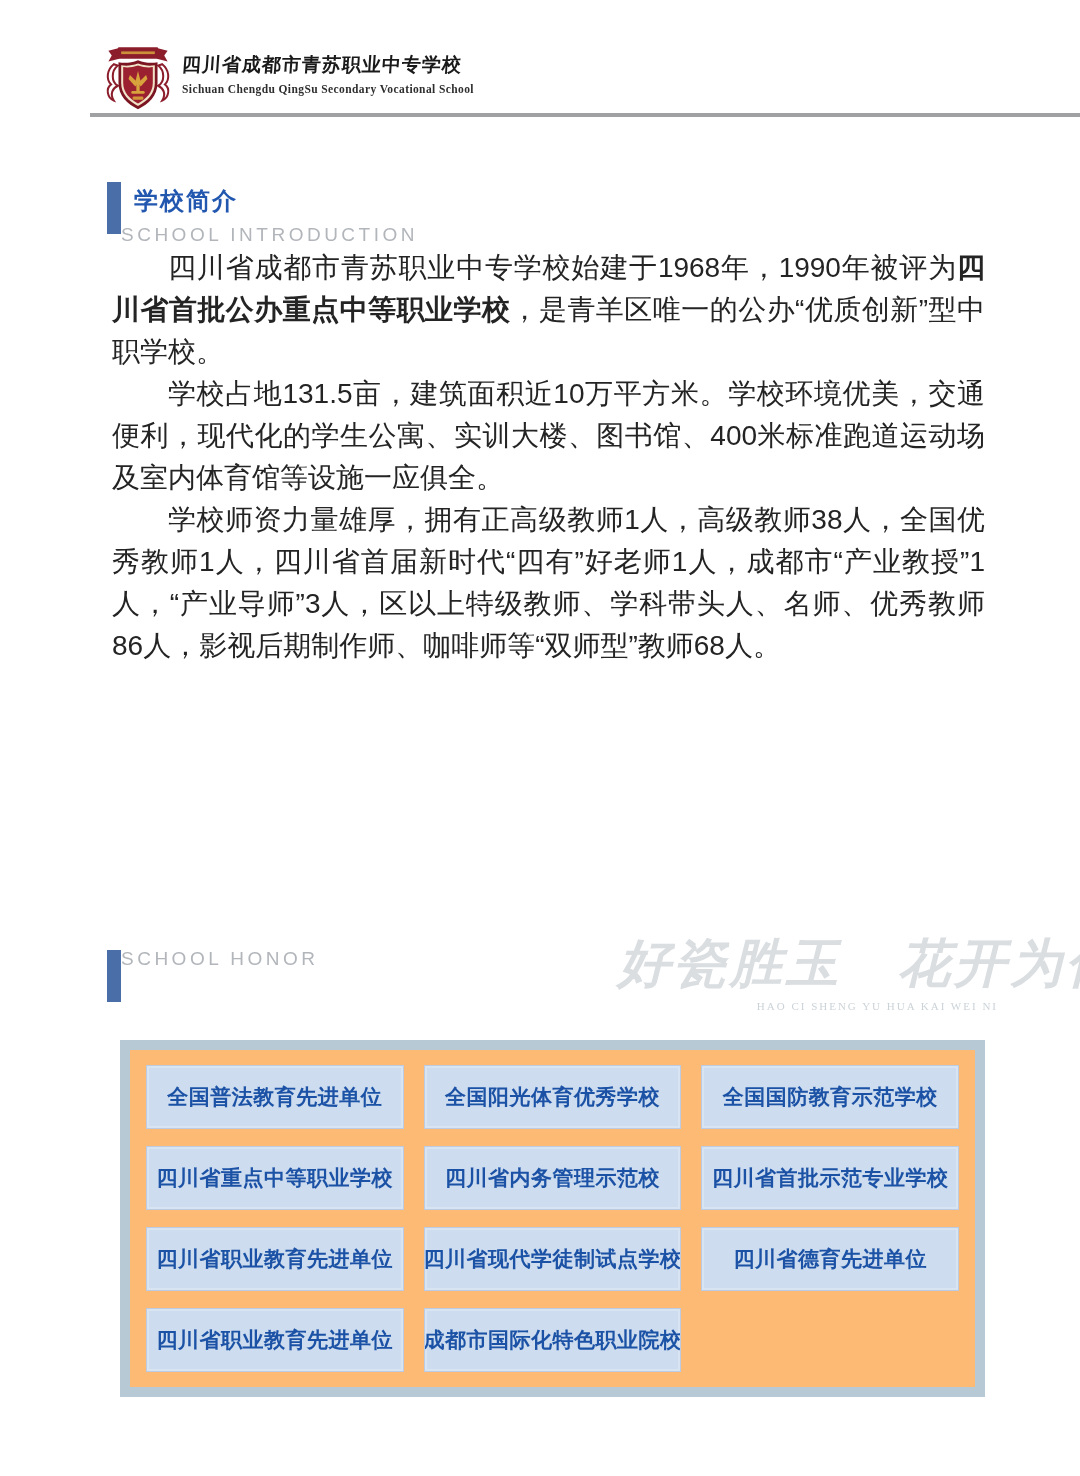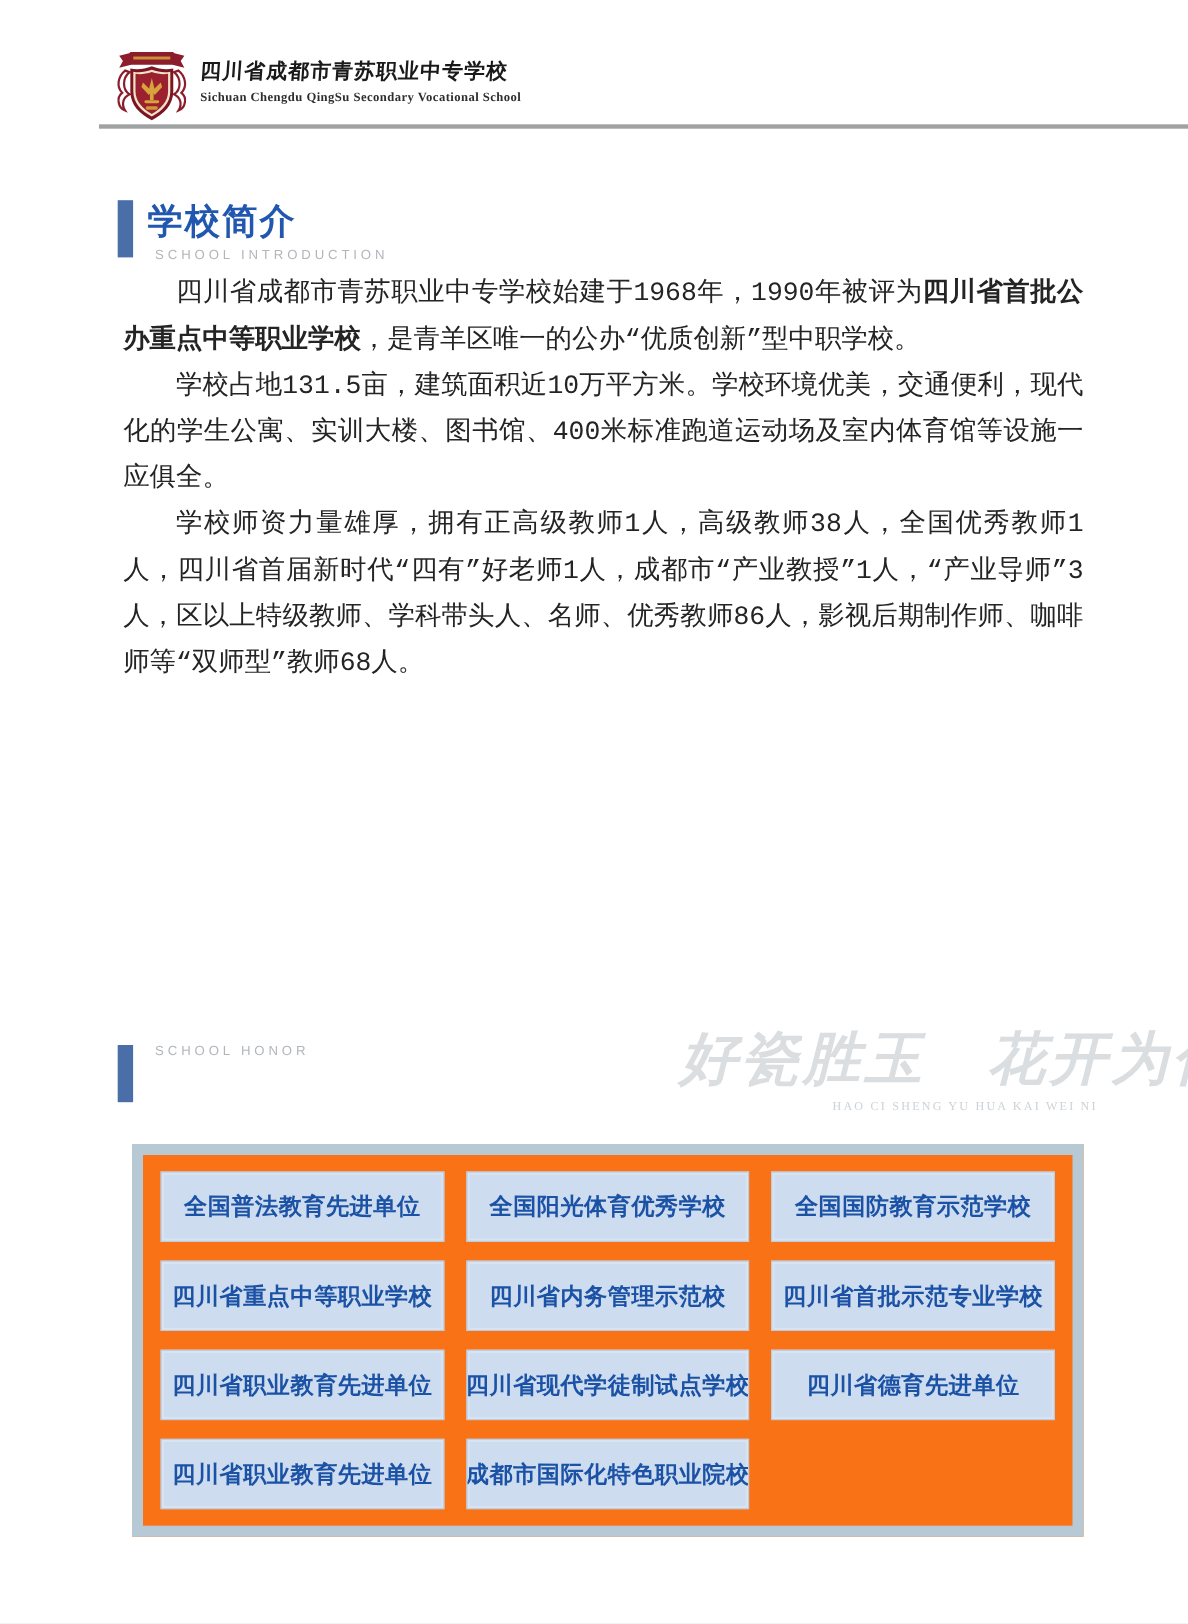--- a/index.html
+++ b/index.html
@@ -28,56 +28,55 @@
   }
   .header-rule{
     position:absolute;left:90px;top:113px;width:990px;height:4px;
     background:#9fa1a3;
   }
 
   
   .section-title{position:absolute;left:107px;}
   .st-bar{position:absolute;left:0;top:3px;width:14px;height:52px;background:#4a6fa8;}
   .st-zh{
-    margin-left:27px;font-size:32px;font-weight:bold;color:#2257b0;
+    margin-left:27px;font-size:24px;font-weight:bold;color:#2257b0;
     letter-spacing:2px;line-height:44px;white-space:nowrap;
   }
   .st-en{
-    margin-left:34px;font-size:12px;color:#b2b6bb;
+    margin-left:14px;font-size:19px;color:#b2b6bb;
     letter-spacing:3.5px;margin-top:1px;white-space:nowrap;
   }
   #intro-title{top:179px;}
   #honor-title{top:947px;}
 
   
   .intro-body{
     position:absolute;left:112px;top:247px;width:873px;
-    font-size:24px;line-height:42px;color:#242424;
+    font-size:28px;line-height:42px;color:#242424;
     text-align:justify;
-    font-family:Liberation Mono, monospace;
   }
   .intro-body p{margin:0;text-indent:2em;}
   .intro-body .b{font-weight:bold;}
 
   
   .watermark{position:absolute;left:618px;top:934px;width:380px;text-align:right;pointer-events:none;}
   .wm-zh{
     font-family:"DejaVu Serif", serif;font-style:italic;font-weight:bold;
     font-size:52px;color:#dadee1;letter-spacing:4px;white-space:nowrap;
     line-height:58px;
   }
   .wm-en{
     font-family:"Liberation Serif", serif;
     font-size:11px;color:#ccd3d8;letter-spacing:2px;margin-top:8px;white-space:nowrap;
   }
 
   
   .honor-frame{
     position:absolute;left:120px;top:1040px;width:865px;box-sizing:border-box;
-    border:10px solid #b7c9d4;background:#f97316;
+    border:10px solid #b7c9d4;background:#fdba74;
     padding:15px 16px;
   }
   .honor-grid{
     display:grid;grid-template-columns:repeat(3,1fr);
     column-gap:20px;row-gap:17px;
   }
   .honor-badge{
     height:62px;display:flex;align-items:center;justify-content:center;
     background:#cddcee;border:1px solid #bccbe2;
     box-shadow:inset 0 0 0 2px #d8e4f2;

